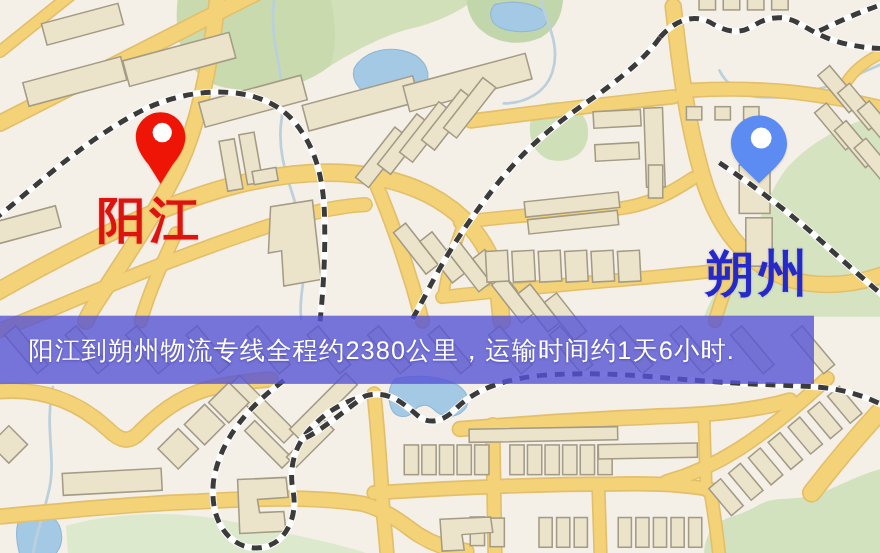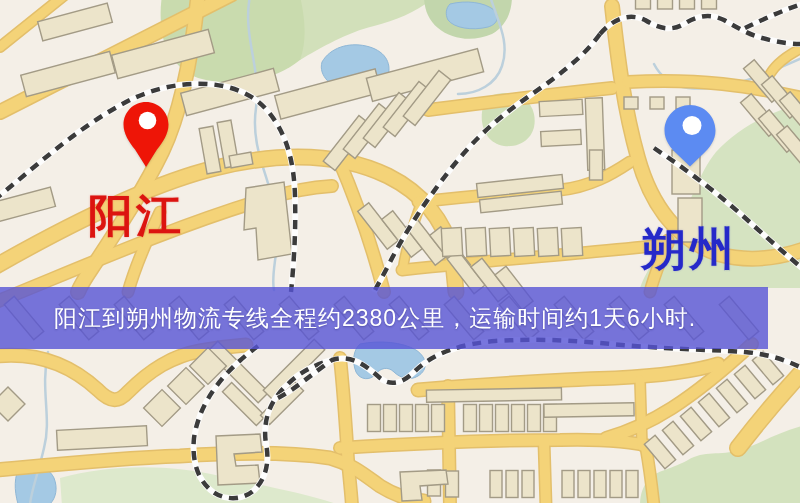--- a/index.html
+++ b/index.html
@@ -3,28 +3,28 @@
 <meta charset="utf-8">
 <style>
   html,body{margin:0;padding:0;}
   body{width:800px;height:503px;overflow:hidden;position:relative;background:#f4efe7;
        font-family:"Liberation Sans",sans-serif;}
   #stage{position:relative;width:800px;height:503px;overflow:hidden;}
   #map-art{position:absolute;left:0;top:0;display:block;}
   .city-label{position:absolute;font-family:"Liberation Serif",serif;font-weight:bold;
               line-height:1;letter-spacing:3px;white-space:nowrap;user-select:none;}
   #origin-label{left:88px;top:178px;font-size:45px;color:#dc1410;
-                text-shadow:0 0 2px rgba(220,20,16,.35);margin-top:16px;}
+                text-shadow:0 0 2px rgba(220,20,16,.35);}
   #dest-label{left:641px;top:179px;font-size:45px;color:#2529c9;
               text-shadow:0 0 2px rgba(37,41,201,.35);margin-top:48px;}
   .pin{position:absolute;filter:drop-shadow(0 1px 1px rgba(0,0,0,.15));}
   #origin-pin{left:121px;top:101px;}
   #dest-pin{left:662px;top:104px;}
   #banner{position:absolute;left:0;top:287px;width:740px;height:62px;
-          background:rgba(86,84,214,0.80);display:flex;align-items:center;padding-left:28px;}
+          background:rgba(86,84,214,0.80);display:flex;align-items:center;}
   #banner-text{color:#ffffff;font-size:23px;padding-left:26px;letter-spacing:1px;
                white-space:nowrap;text-shadow:0 1px 2px rgba(40,40,120,.45);}
 </style>
 </head>
 <body>
 
 <div id="stage">
 
   <svg id="map-art" width="800" height="503" viewBox="0 0 800 503">
     <rect x="0" y="0" width="800" height="503" fill="#f4efe7"></rect>

